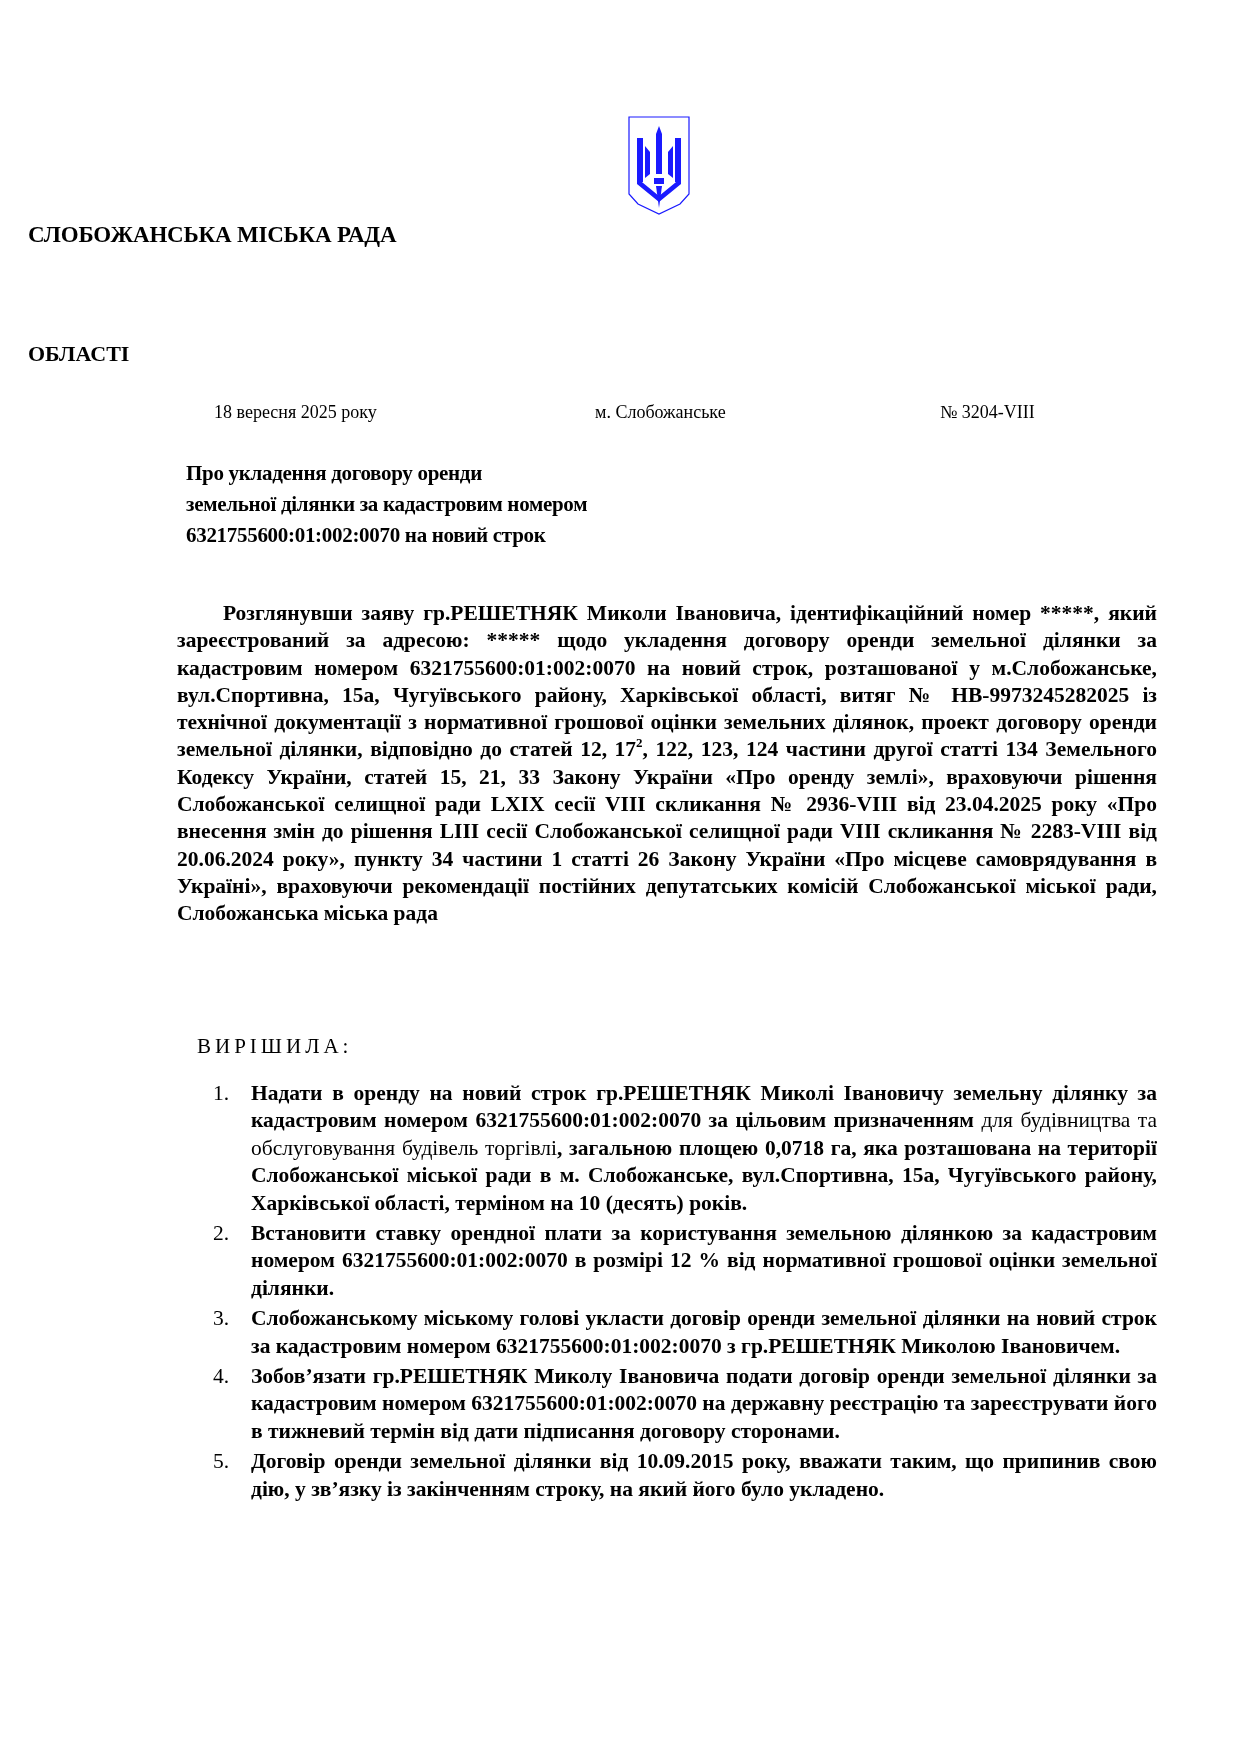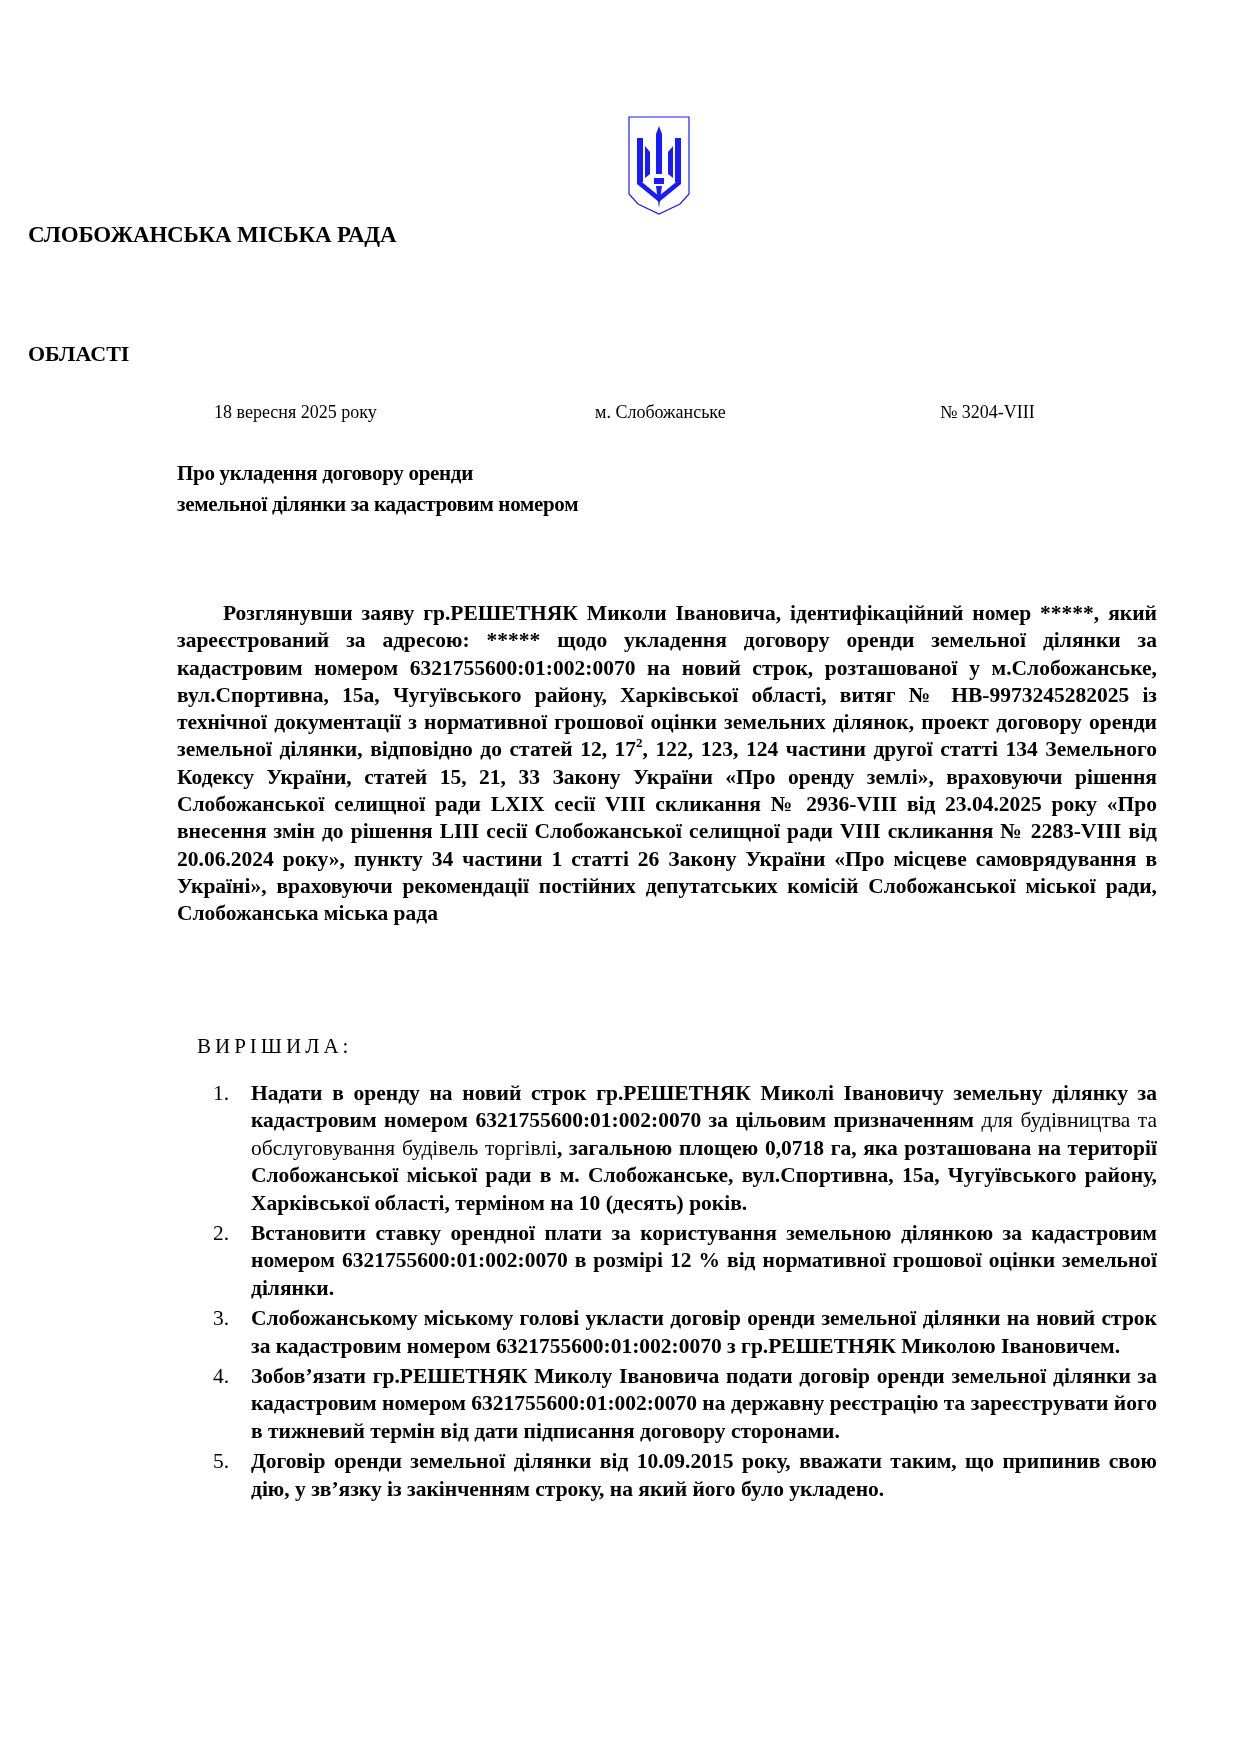--- a/index.html
+++ b/index.html
@@ -11,21 +11,21 @@
   .emblem { position: absolute; left: 628px; top: 116px; width: 62px; height: 100px; }
   .hdr { position: absolute; left: 0; width: 1240px; text-align: left; font-weight: bold; padding-left: 28px; }
   .h1 { top: 222px; font-size: 23px; letter-spacing: -0.2px; }
   .h2 { top: 252px; font-size: 23px; letter-spacing: -0.2px; }
   .h3 { top: 283px; font-size: 19px; font-weight: bold; }
   .decision { top: 341px; font-size: 22px; }
   .dateline { position: absolute; top: 402px; font-size: 18px; }
   .date { left: 214px; }
   .place { left: 595px; }
   .number { left: 940px; }
-  .title { position: absolute; left: 177px; top: 458px; font-size: 21px; font-weight: bold; line-height: 31px; letter-spacing: -0.3px; }
+  .title { position: absolute; left: 186px; top: 458px; font-size: 21px; font-weight: bold; line-height: 31px; letter-spacing: -0.3px; }
   .title div { white-space: nowrap; }
   .body-par {
     position: absolute; left: 177px; top: 600px; width: 980px;
     font-size: 21.5px; line-height: 27.3px; text-align: justify; font-weight: bold;
     text-indent: 46px;
   }
   .body-par .n { font-weight: bold; }
   .body-par sup { font-size: 13px; line-height: 0; vertical-align: 9px; }
   .resolved { position: absolute; left: 197px; top: 1034px; font-size: 21px; letter-spacing: 4px; }
   .items { position: absolute; left: 213px; top: 1080px; width: 944px; margin: 0; padding: 0; list-style: none; }
@@ -55,20 +55,21 @@
   <div class="hdr h1">СЛОБОЖАНСЬКА МІСЬКА РАДА</div>
   <div class="hdr decision">ОБЛАСТІ</div>
 
   <div class="dateline date">18  вересня  2025 року</div>
   <div class="dateline place">м. Слобожанське</div>
   <div class="dateline number">№ 3204-VIII</div>
 
   <div class="title">
     <div>Про укладення договору оренди</div>
     <div>земельної ділянки за кадастровим номером</div>
+    <div>6321755600:01:002:0070 на новий строк</div>
   </div>
 
   <div class="body-par"><span>Розглянувши заяву гр.РЕШЕТНЯК Миколи Івановича, ідентифікаційний номер *****, який зареєстрований за адресою: ***** щодо укладення договору оренди земельної ділянки за кадастровим номером 6321755600:01:002:0070 на новий строк, розташованої у м.Слобожанське, вул.Спортивна, 15а, Чугуївського району, Харківської області, витяг № НВ-9973245282025 із технічної документації з нормативної грошової оцінки земельних ділянок, проект договору оренди земельної ділянки,  відповідно до  статей 12, 17</span><sup>2</sup><span>, 122, 123, 124</span><span class="n"> частини </span><span>другої</span><span class="n"> статті 134 </span><span>Земельного Кодексу України, статей 15, 21, 33 Закону України «Про оренду землі», враховуючи рішення Слобожанської селищної ради LXIX сесії VIII скликання № 2936-VIII  від 23.04.2025 року «Про внесення змін до рішення LIII сесії Слобожанської селищної ради VIII скликання № 2283-VIII  від 20.06.2024 року», пункту 34 частини 1 статті 26 Закону України «Про місцеве самоврядування в Україні», враховуючи рекомендації постійних депутатських комісій Слобожанської міської ради, Слобожанська міська рада</span></div>
 
   <div class="resolved">ВИРІШИЛА:</div>
 
   <ol class="items">
     <li>
       <span class="num">1.</span><span>Надати в оренду на новий строк гр.РЕШЕТНЯК Миколі Івановичу земельну ділянку за кадастровим номером 6321755600:01:002:0070 за цільовим призначенням</span><span class="n"> для будівництва та обслуговування будівель торгівлі</span><span>, загальною площею 0,0718 га, яка розташована на території Слобожанської міської ради в м. Слобожанське, вул.Спортивна, 15а, Чугуївського району, Харківської області,  терміном на 10 (десять) років.</span>
     </li>

